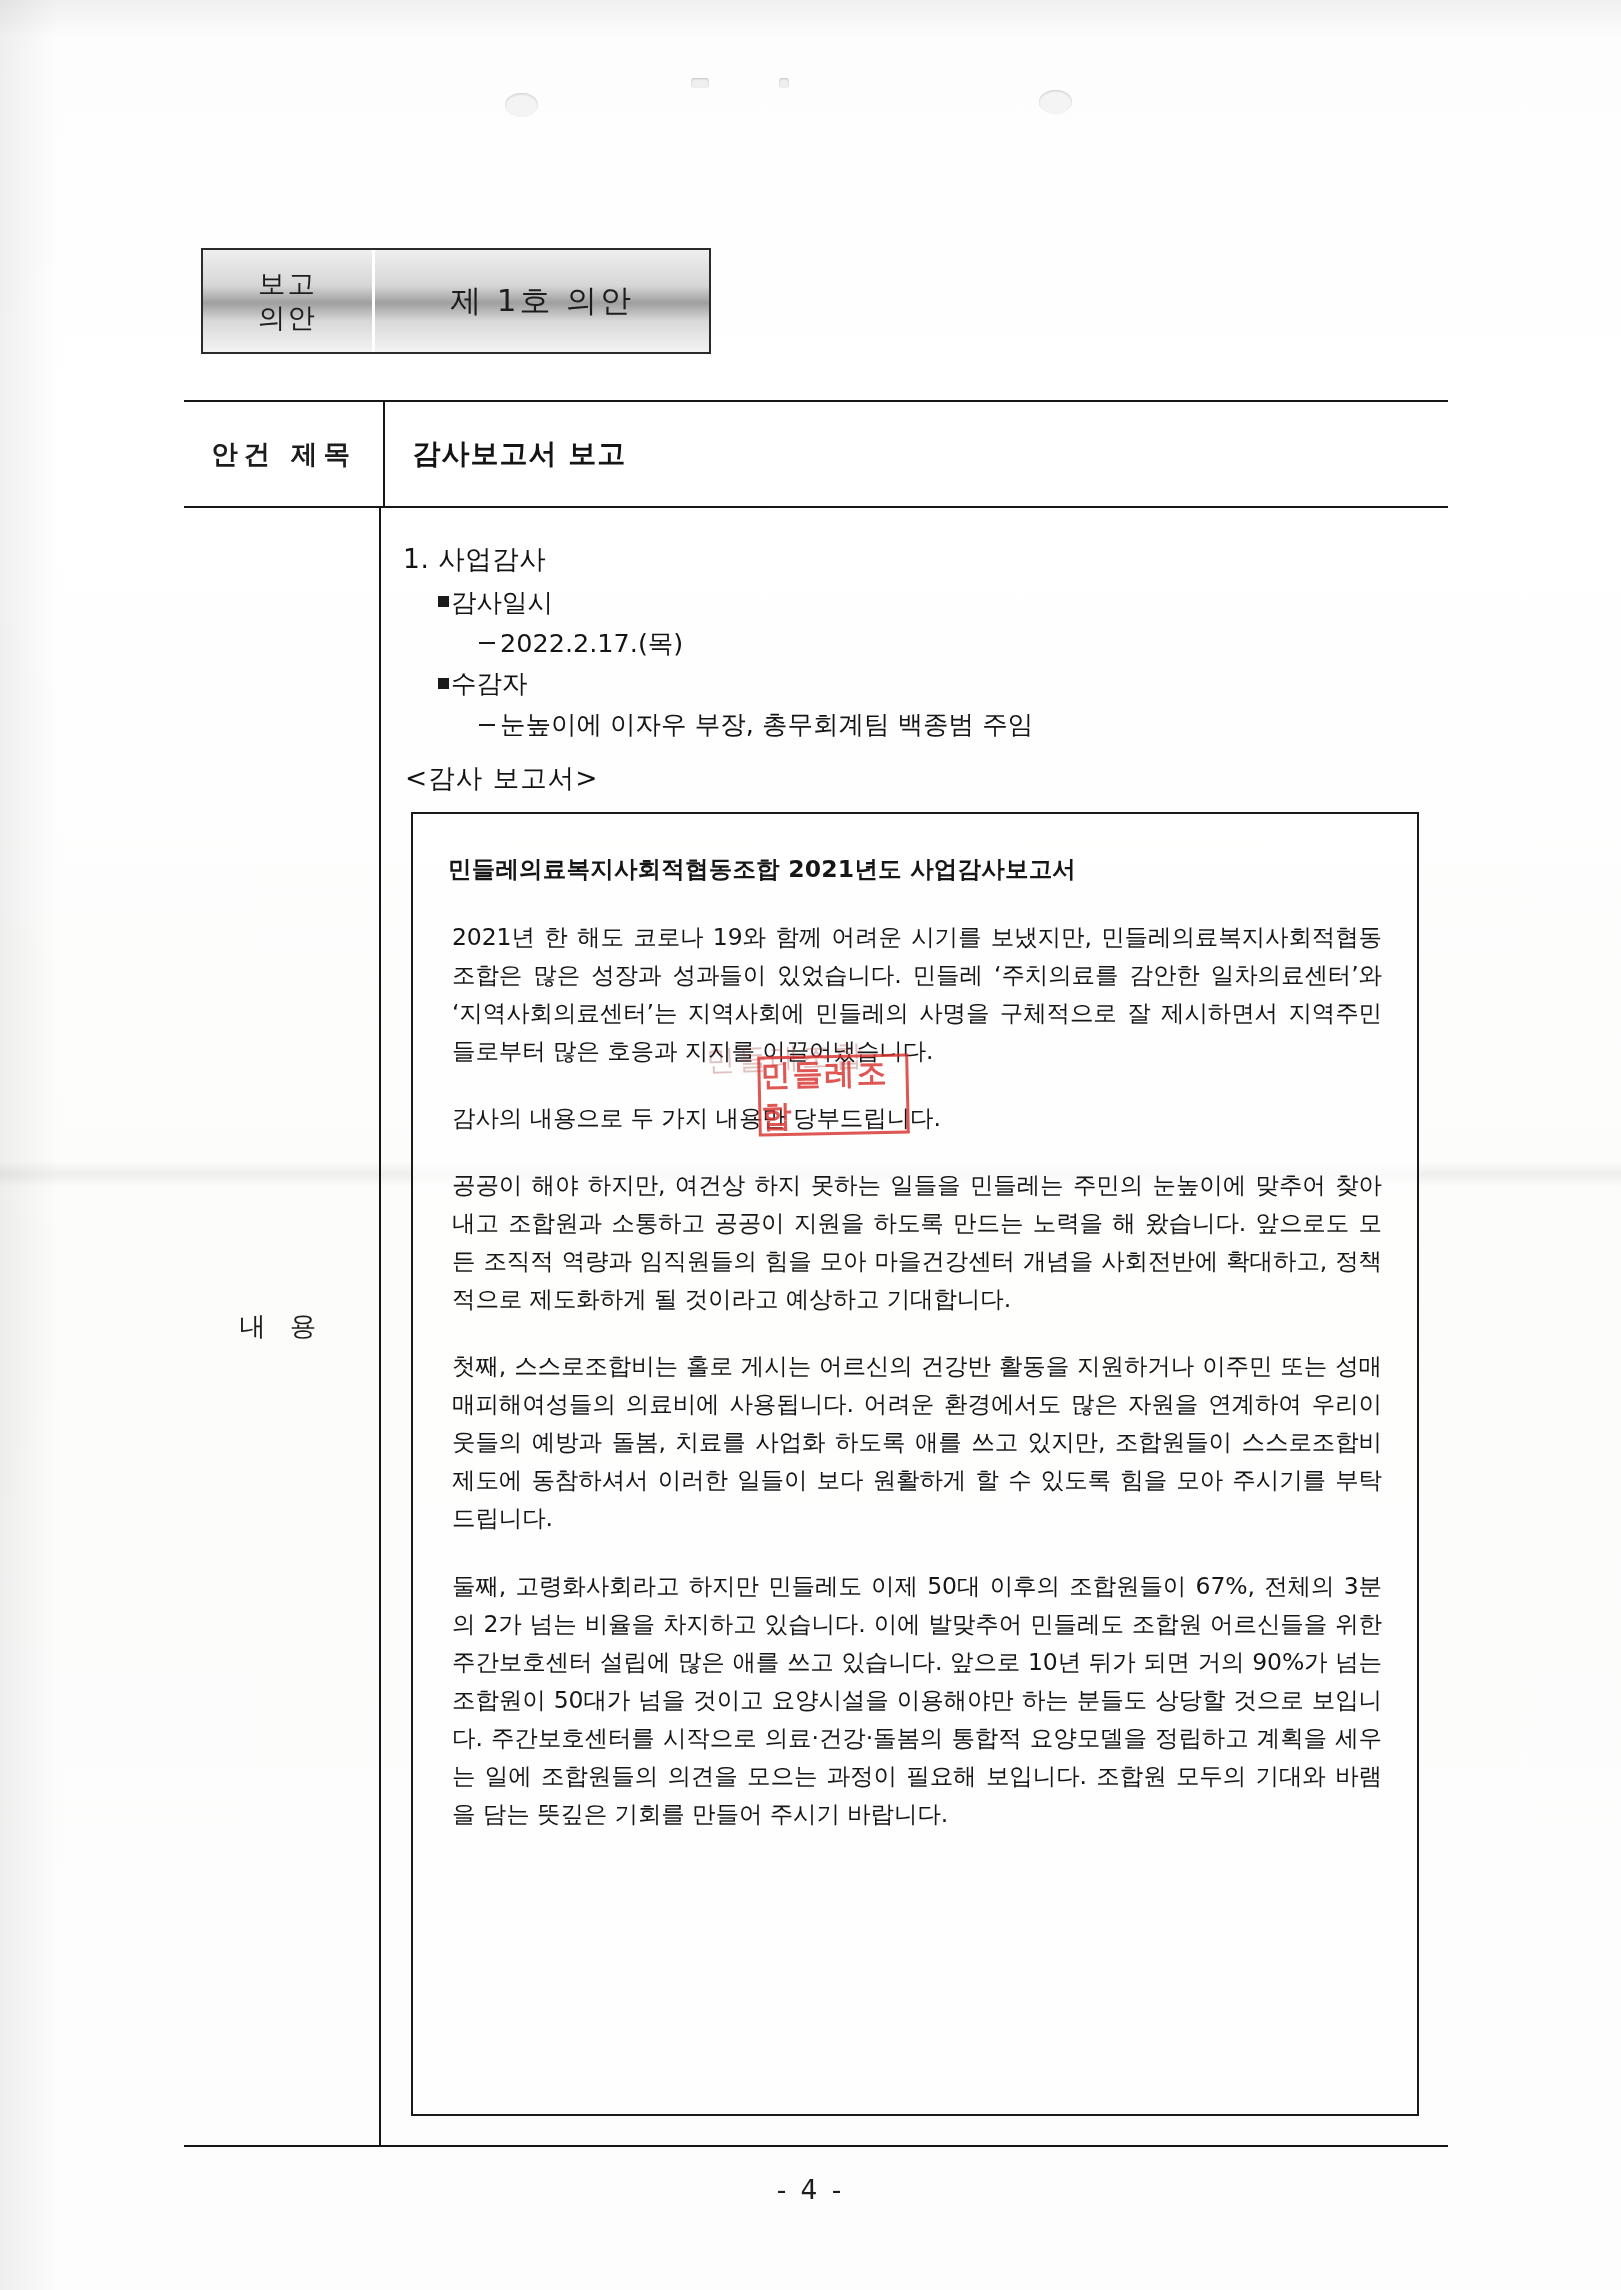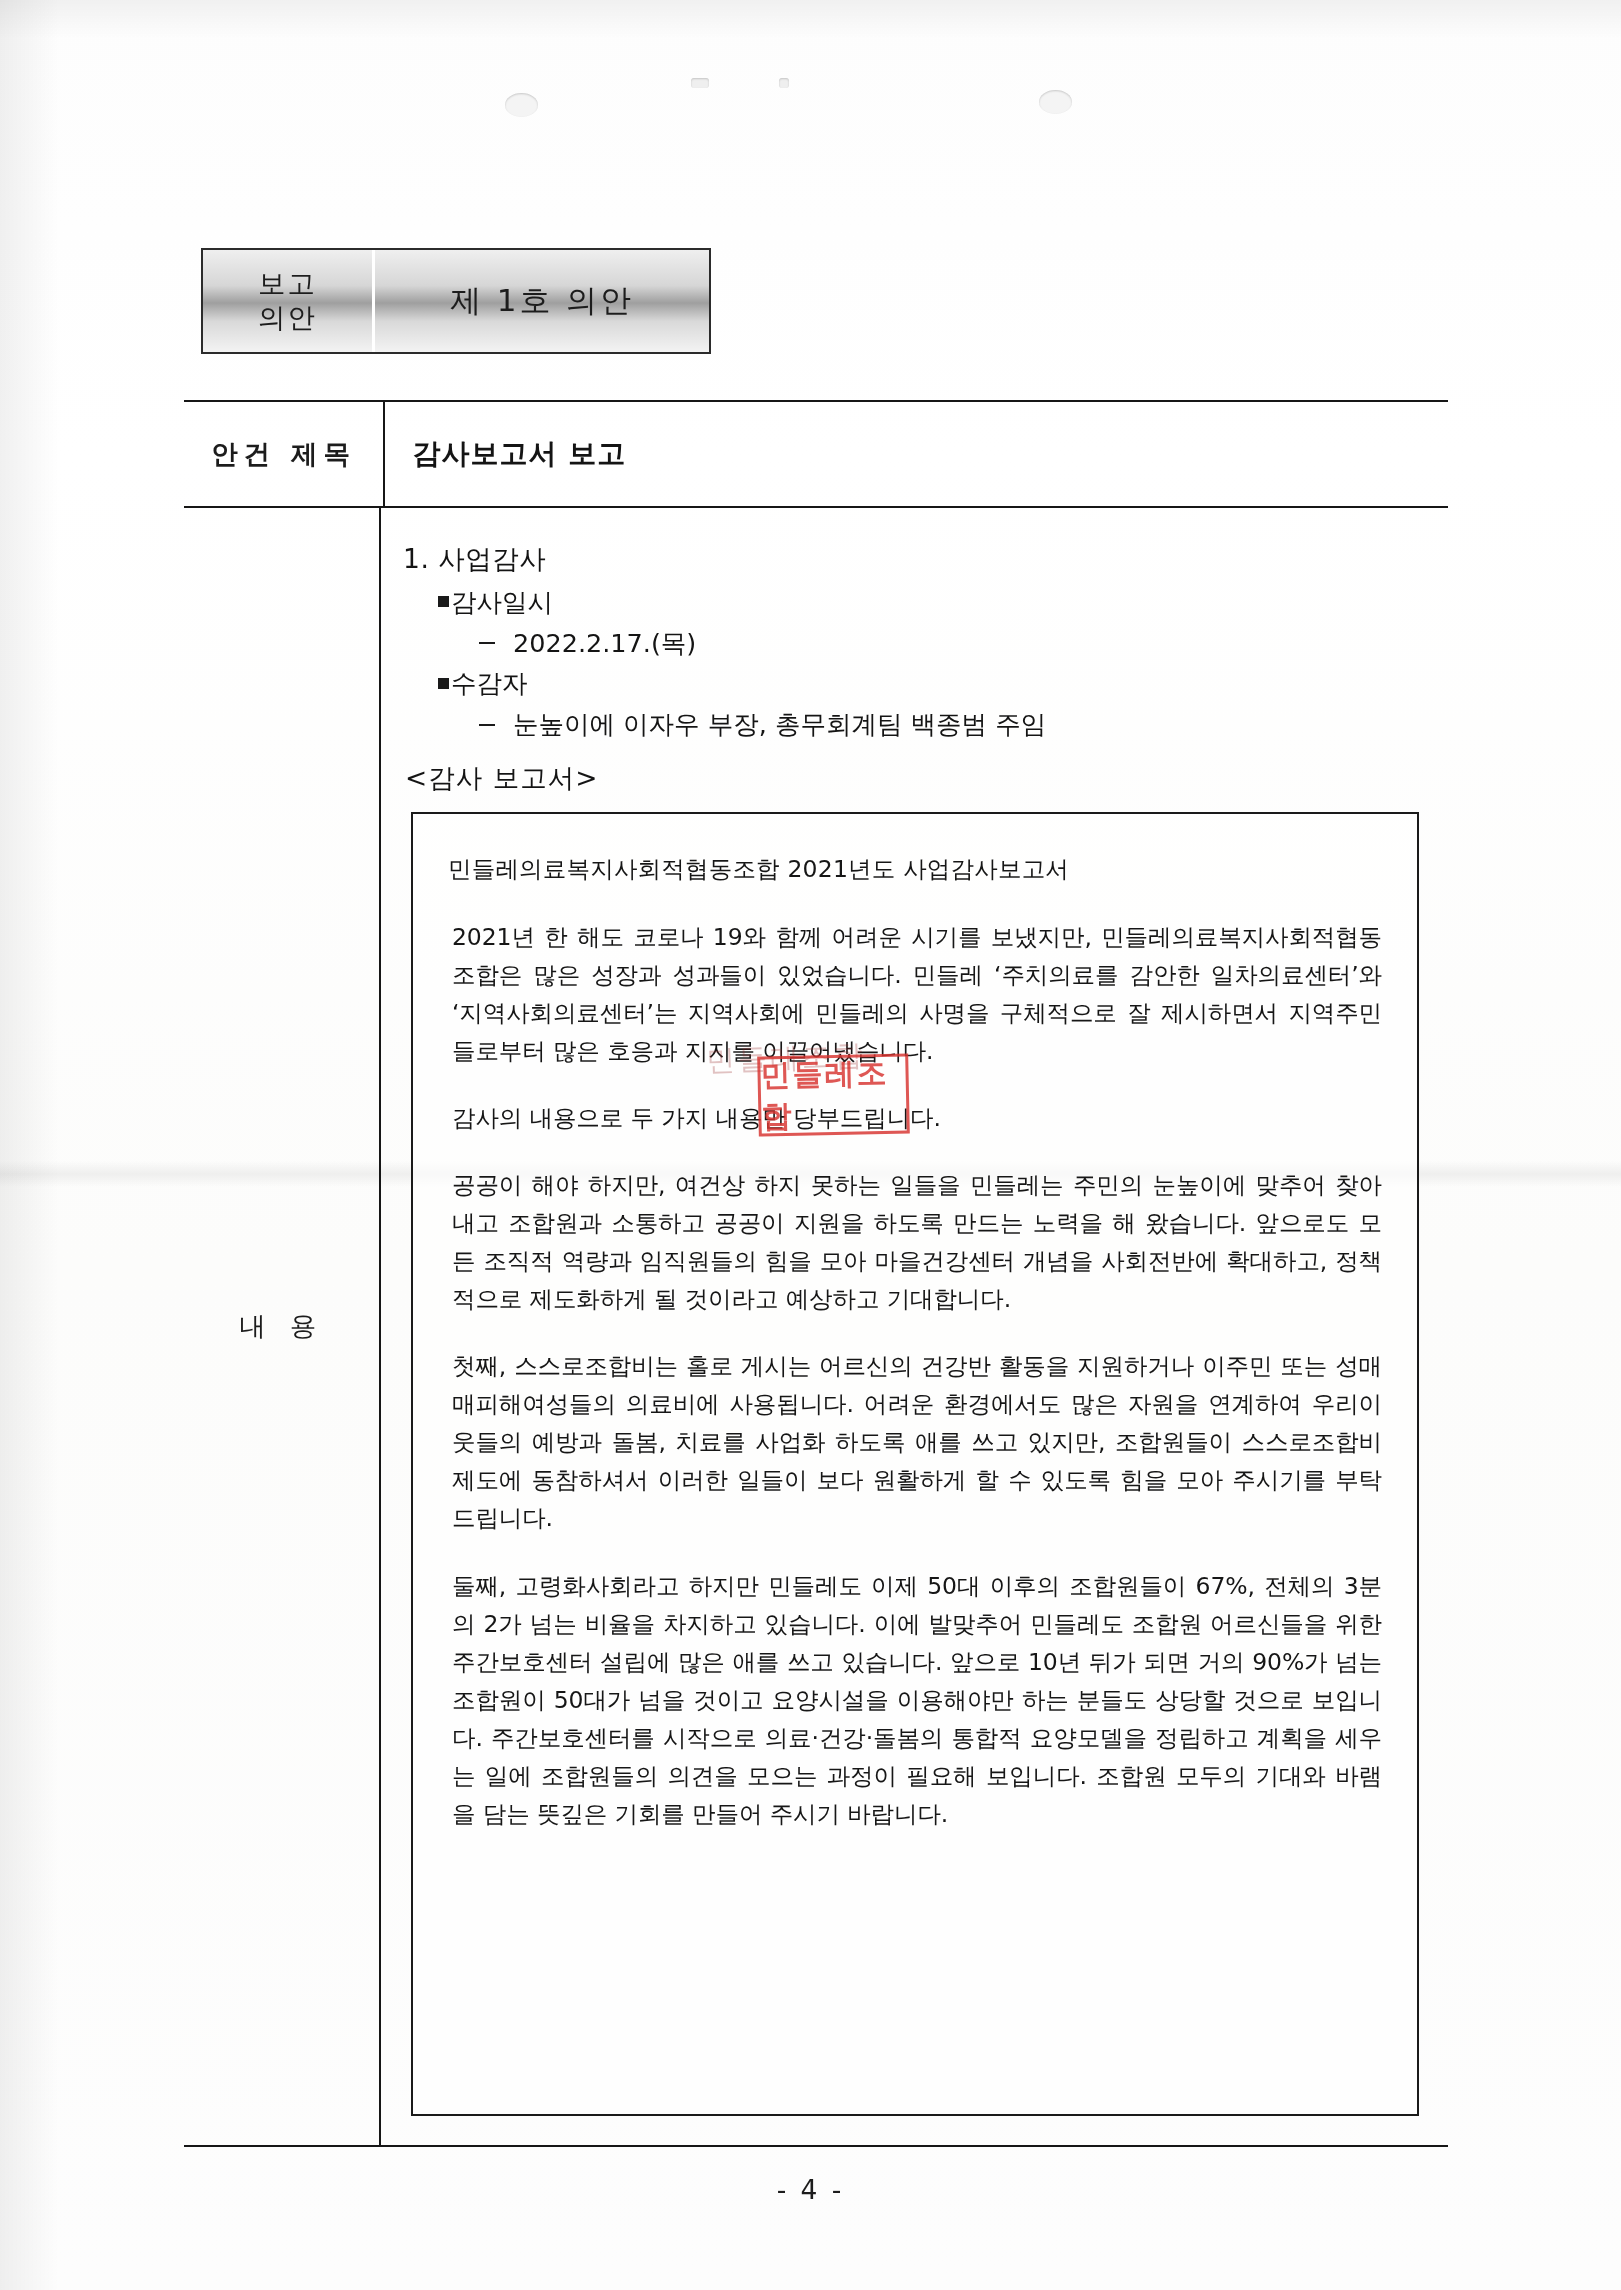--- a/index.html
+++ b/index.html
@@ -167,21 +167,21 @@
     position: relative;
     top: -3.9px;
     flex: none;
   }
   .lvl3 {
     font-size: 25.5px;
     margin: 5.9px 0 3.9px 84px;
     color: #141414;
     display: flex;
     align-items: baseline;
-    gap: 18px;
+    gap: 5px;
   }
   .dash {
     display: inline-block;
     width: 15.7px;
     height: 2px;
     background: #1a1a1a;
     position: relative;
     top: -7.8px;
     flex: none;
   }
@@ -201,20 +201,21 @@
     padding: 39px 35px 45px 35px;
     width: 1008px;
     min-height: 1304px;
     background: rgba(255,255,255,0.6);
   }
   .report-title {
     font-size: 23.5px;
     letter-spacing: 0.2px;
     margin-bottom: 33px;
     color: #161616;
+    font-weight: bold;
   }
   .report-p {
     font-size: 23.5px;
     line-height: 1.62;
     letter-spacing: -0.1px;
     margin: 0 0 29px 4px;
     text-align: justify;
     color: #161616;
   }
   .report-p:last-child { margin-bottom: 0; }

